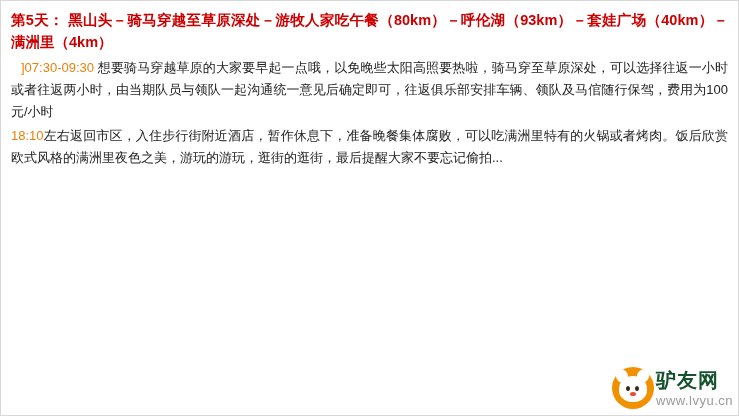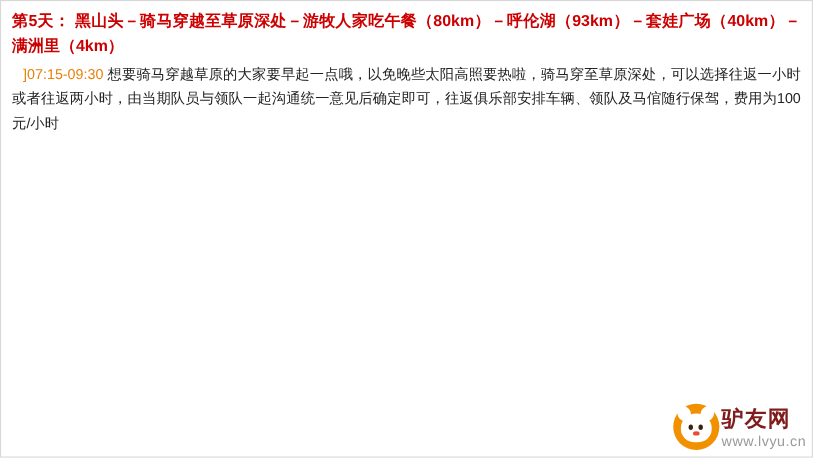--- a/index.html
+++ b/index.html
@@ -112,21 +112,21 @@
     height: 4px;
     background: #e94b35;
     border-radius: 50%;
   }
   .wm-text-cn {
     position: absolute;
     left: 44px;
     top: 2px;
     font-size: 20px;
     font-weight: bold;
-    color: #7f1d1d;
+    color: #14532d;
     letter-spacing: 1px;
     white-space: nowrap;
     font-family: "DejaVu Sans", sans-serif;
   }
   .wm-text-url {
     position: absolute;
     left: 44px;
     top: 28px;
     font-size: 13px;
     color: #9a9a9a;
@@ -137,26 +137,29 @@
 </style>
 </head>
 <body>
 
 <div class="page">
   <div class="content">
 
     <div class="title">第5天： 黑山头－骑马穿越至草原深处－游牧人家吃午餐（80km）－呼伦湖（93km）－套娃广场（40km）－满洲里（4km）</div>
 
     <p class="para indent">
-      <span class="time">]07:15-09:30</span><span class="body-text"> 想要骑马穿越草原的大家要早起一点哦，以免晚些太阳高照要热啦，骑马穿至草原深处，可以选择往返一小时或者往返两小时，由当期队员与领队一起沟通统一意见后确定即可，往返俱乐部安排车辆、领队及马倌随行保驾，费用为100元/小时</span>
+      <span class="time">]07:30-09:30</span><span class="body-text"> 想要骑马穿越草原的大家要早起一点哦，以免晚些太阳高照要热啦，骑马穿至草原深处，可以选择往返一小时或者往返两小时，由当期队员与领队一起沟通统一意见后确定即可，往返俱乐部安排车辆、领队及马倌随行保驾，费用为100元/小时</span>
     </p>
 
 
 
 
+    <p class="para">
+      <span class="time">18:10</span><span class="body-text">左右返回市区，入住步行街附近酒店，暂作休息下，准备晚餐集体腐败，可以吃满洲里特有的火锅或者烤肉。饭后欣赏欧式风格的满洲里夜色之美，游玩的游玩，逛街的逛街，最后提醒大家不要忘记偷拍...</span>
+    </p>
 
   </div>
 
   <div class="watermark">
     <div class="wm-circle">
       <div class="wm-ear-l"></div>
       <div class="wm-ear-r"></div>
       <div class="wm-face"></div>
       <div class="wm-eye-l"></div>
       <div class="wm-eye-r"></div>

